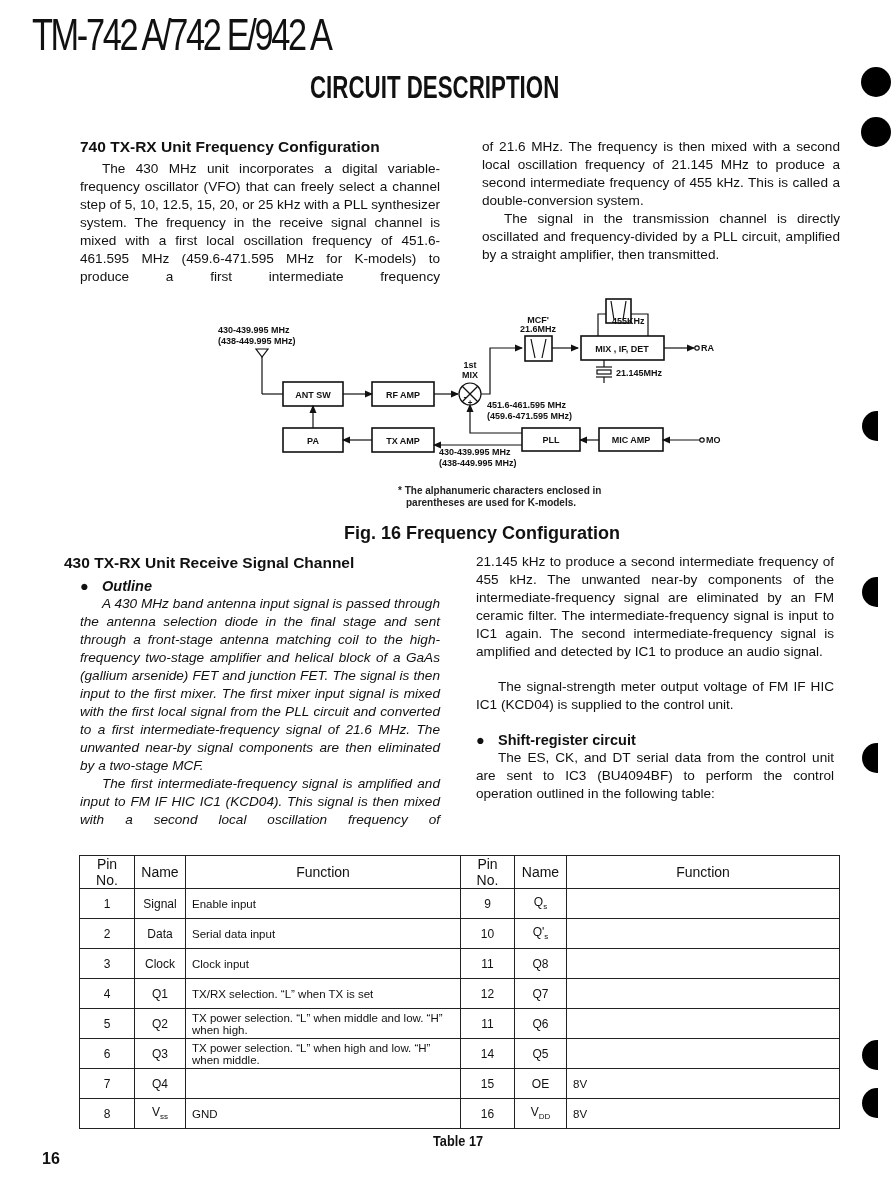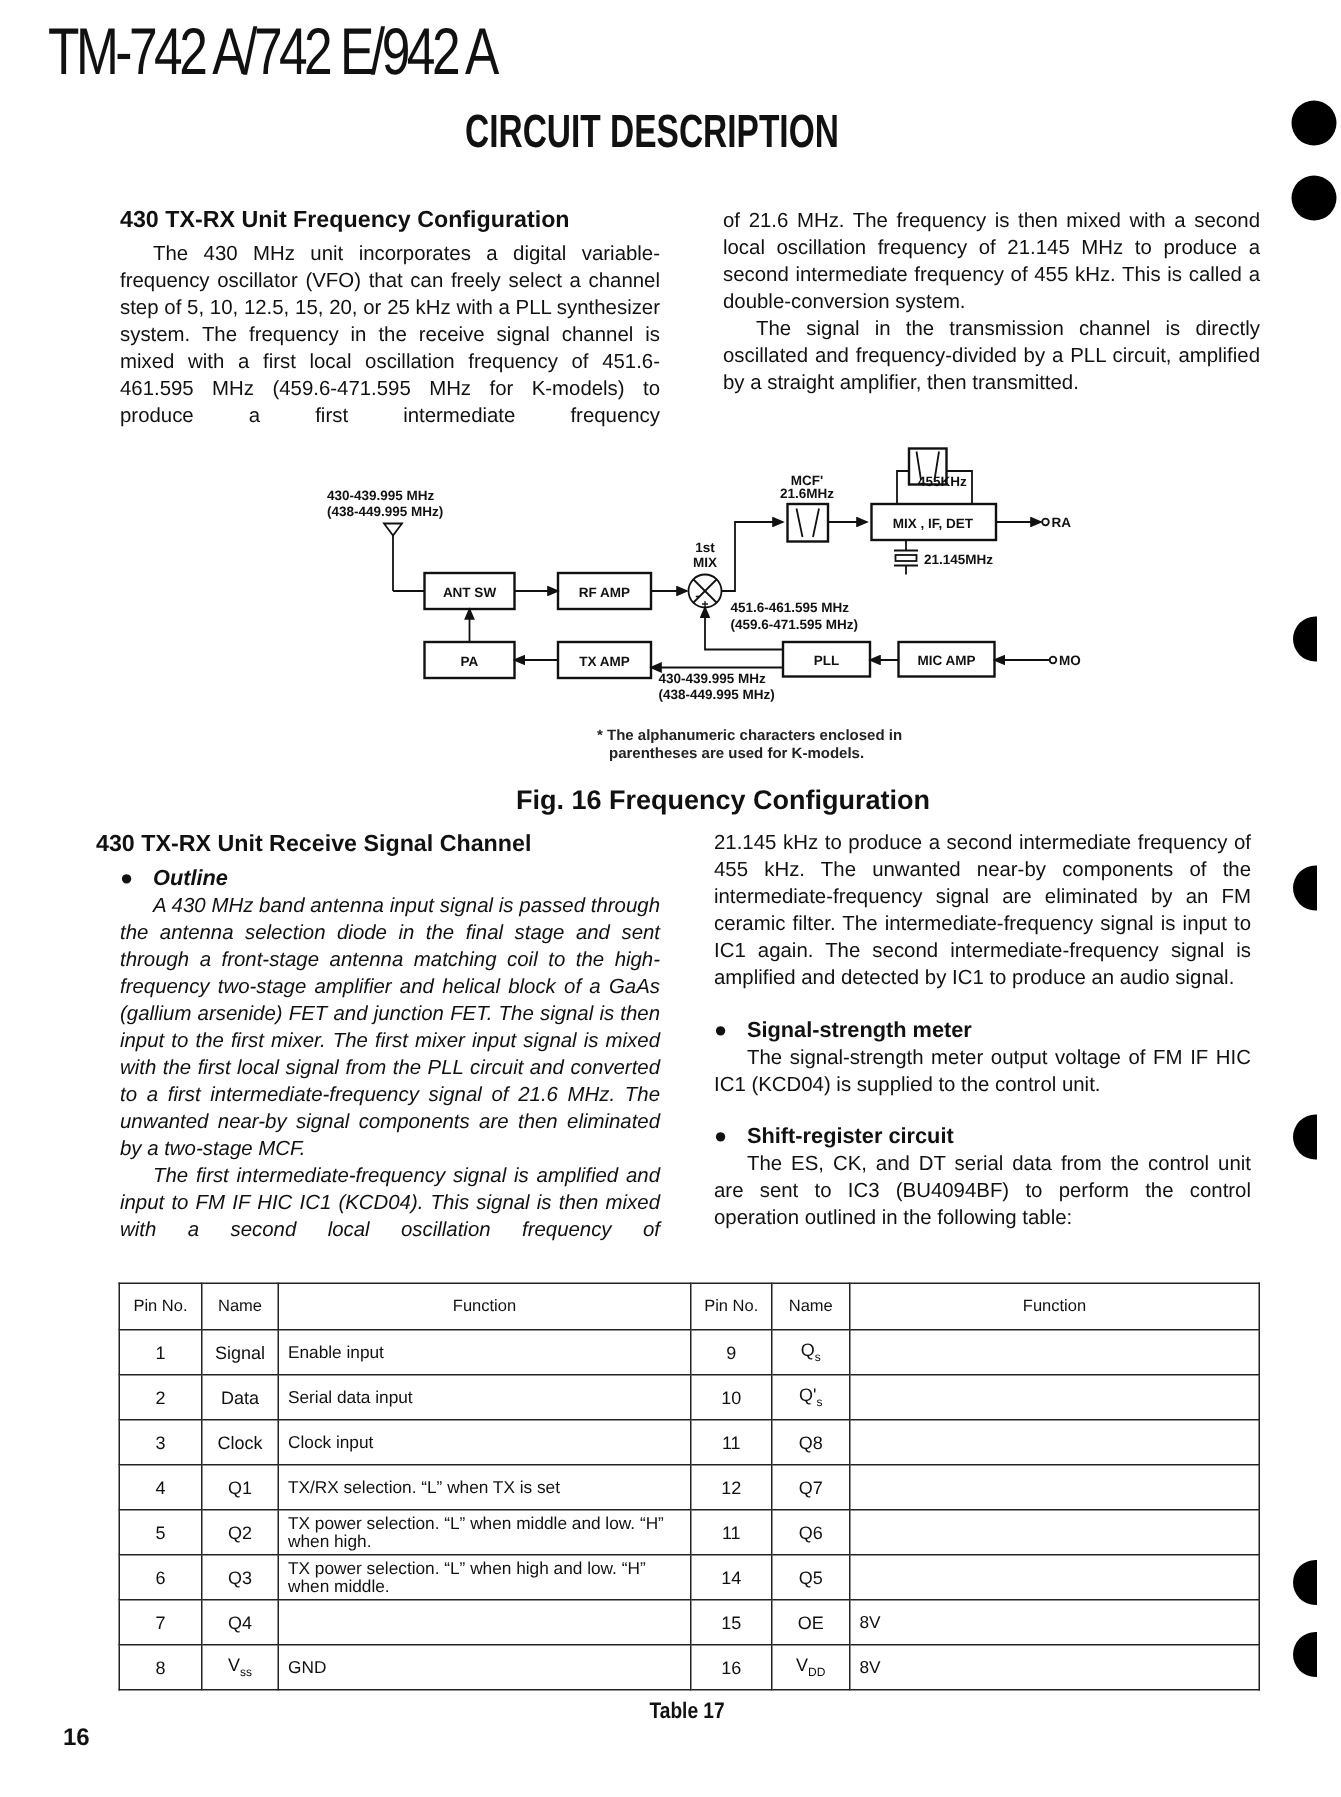--- a/index.html
+++ b/index.html
@@ -13,42 +13,42 @@
   .col p.noindent { text-indent:0; }
   .bullet-h { font-size:14.5px; font-weight:bold; margin:0; line-height:18px; }
   .bullet-h .dot { display:inline-block; width:22px; }
   .punch { background:#000; border-radius:50%; }
   .half { width:16px; height:30px; background:#000; border-radius:16px 0 0 16px; left:862px; }
   svg text { font-family:"Liberation Sans", sans-serif; fill:#111; }
   .fig-caption { left:344px; top:523px; font-size:18px; font-weight:bold; white-space:nowrap;text-align:right; }
   .footnote { left:398px; top:485px; font-size:10px; line-height:12px; font-weight:bold; color:#222; white-space:nowrap; }
   table.pins { border-collapse:collapse; font-size:12px; }
   table.pins td, table.pins th { border:1px solid #222; padding:0 6px; height:29px; font-weight:normal; }
-  table.pins th { height:30px; font-size:11px; }
+  table.pins th { height:30px; font-size:14px; }
   table.pins td.c { text-align:center; }
   table.pins td.fn { font-size:11.5px; line-height:12px; }
   .table-caption { left:433px; top:1132px; font-size:15px; font-weight:bold; transform:scaleX(0.85); transform-origin:left top; }
   .page-num { left:42px; top:1150px; font-size:16px; font-weight:bold; }
   sub { font-size:8px; }
 </style>
 </head>
 <body>
 
 <div class="abs model-title">TM-742 A/742 E/942 A</div>
 <div class="abs section-title">CIRCUIT DESCRIPTION</div>
 
 <div class="abs punch" style="left:861px;top:67px;width:30px;height:30px;"></div>
 <div class="abs punch" style="left:861px;top:117px;width:30px;height:30px;"></div>
 <div class="abs half" style="top:411px;"></div>
 <div class="abs half" style="top:577px;"></div>
 <div class="abs half" style="top:743px;"></div>
 <div class="abs half" style="top:1040px;"></div>
 <div class="abs half" style="top:1088px;"></div>
 
-<div class="abs h2" style="left:80px;top:138px;">430 TX-RX Unit Frequency Configuration</div>
+<div class="abs h2" style="left:80px;top:138px;">740 TX-RX Unit Frequency Configuration</div>
 <div class="abs col" style="left:80px;top:160px;width:360px;">
   <p style="text-align-last:justify;">The 430 MHz unit incorporates a digital variable-frequency oscillator (VFO) that can freely select a channel step of 5, 10, 12.5, 15, 20, or 25 kHz with a PLL synthesizer system. The frequency in the receive signal channel is mixed with a first local oscillation frequency of 451.6-461.595 MHz (459.6-471.595 MHz for K-models) to produce a first intermediate frequency</p>
 </div>
 <div class="abs col" style="left:482px;top:138px;width:358px;">
   <p class="noindent">of 21.6 MHz. The frequency is then mixed with a second local oscillation frequency of 21.145 MHz to produce a second intermediate frequency of 455 kHz. This is called a double-conversion system.</p>
   <p>The signal in the transmission channel is directly oscillated and frequency-divided by a PLL circuit, amplified by a straight amplifier, then transmitted.</p>
 </div>
 
 <svg class="abs" style="left:200px;top:285px;" width="540" height="190" viewBox="0 0 540 190">
   <defs>
@@ -147,21 +147,20 @@
 
 <div class="abs h2" style="left:64px;top:554px;">430 TX-RX Unit Receive Signal Channel</div>
 <div class="abs col" style="left:80px;top:577px;width:360px;font-style:italic;">
   <div class="bullet-h"><span class="dot">●</span><span>Outline</span></div>
   <p>A 430 MHz band antenna input signal is passed through the antenna selection diode in the final stage and sent through a front-stage antenna matching coil to the high-frequency two-stage amplifier and helical block of a GaAs (gallium arsenide) FET and junction FET. The signal is then input to the first mixer. The first mixer input signal is mixed with the first local signal from the PLL circuit and converted to a first intermediate-frequency signal of 21.6 MHz. The unwanted near-by signal components are then eliminated by a two-stage MCF.</p>
   <p style="text-align-last:justify;">The first intermediate-frequency signal is amplified and input to FM IF HIC IC1 (KCD04). This signal is then mixed with a second local oscillation frequency of</p>
 </div>
 <div class="abs col" style="left:476px;top:553px;width:358px;">
   <p class="noindent">21.145 kHz to produce a second intermediate frequency of 455 kHz. The unwanted near-by components of the intermediate-frequency signal are eliminated by an FM ceramic filter. The intermediate-frequency signal is input to IC1 again. The second intermediate-frequency signal is amplified and detected by IC1 to produce an audio signal.</p>
   <div style="height:17px;"></div>
-  <div class="bullet-h"><span class="dot">●</span><span>Signal-strength meter</span></div>
   <p>The signal-strength meter output voltage of FM IF HIC IC1 (KCD04) is supplied to the control unit.</p>
   <div style="height:17px;"></div>
   <div class="bullet-h"><span class="dot">●</span><span>Shift-register circuit</span></div>
   <p>The ES, CK, and DT serial data from the control unit are sent to IC3 (BU4094BF) to perform the control operation outlined in the following table:</p>
 </div>
 
 <table class="abs pins" style="left:79px;top:855px;width:761px;">
   <colgroup>
     <col style="width:55px">
       <col style="width:51px">

